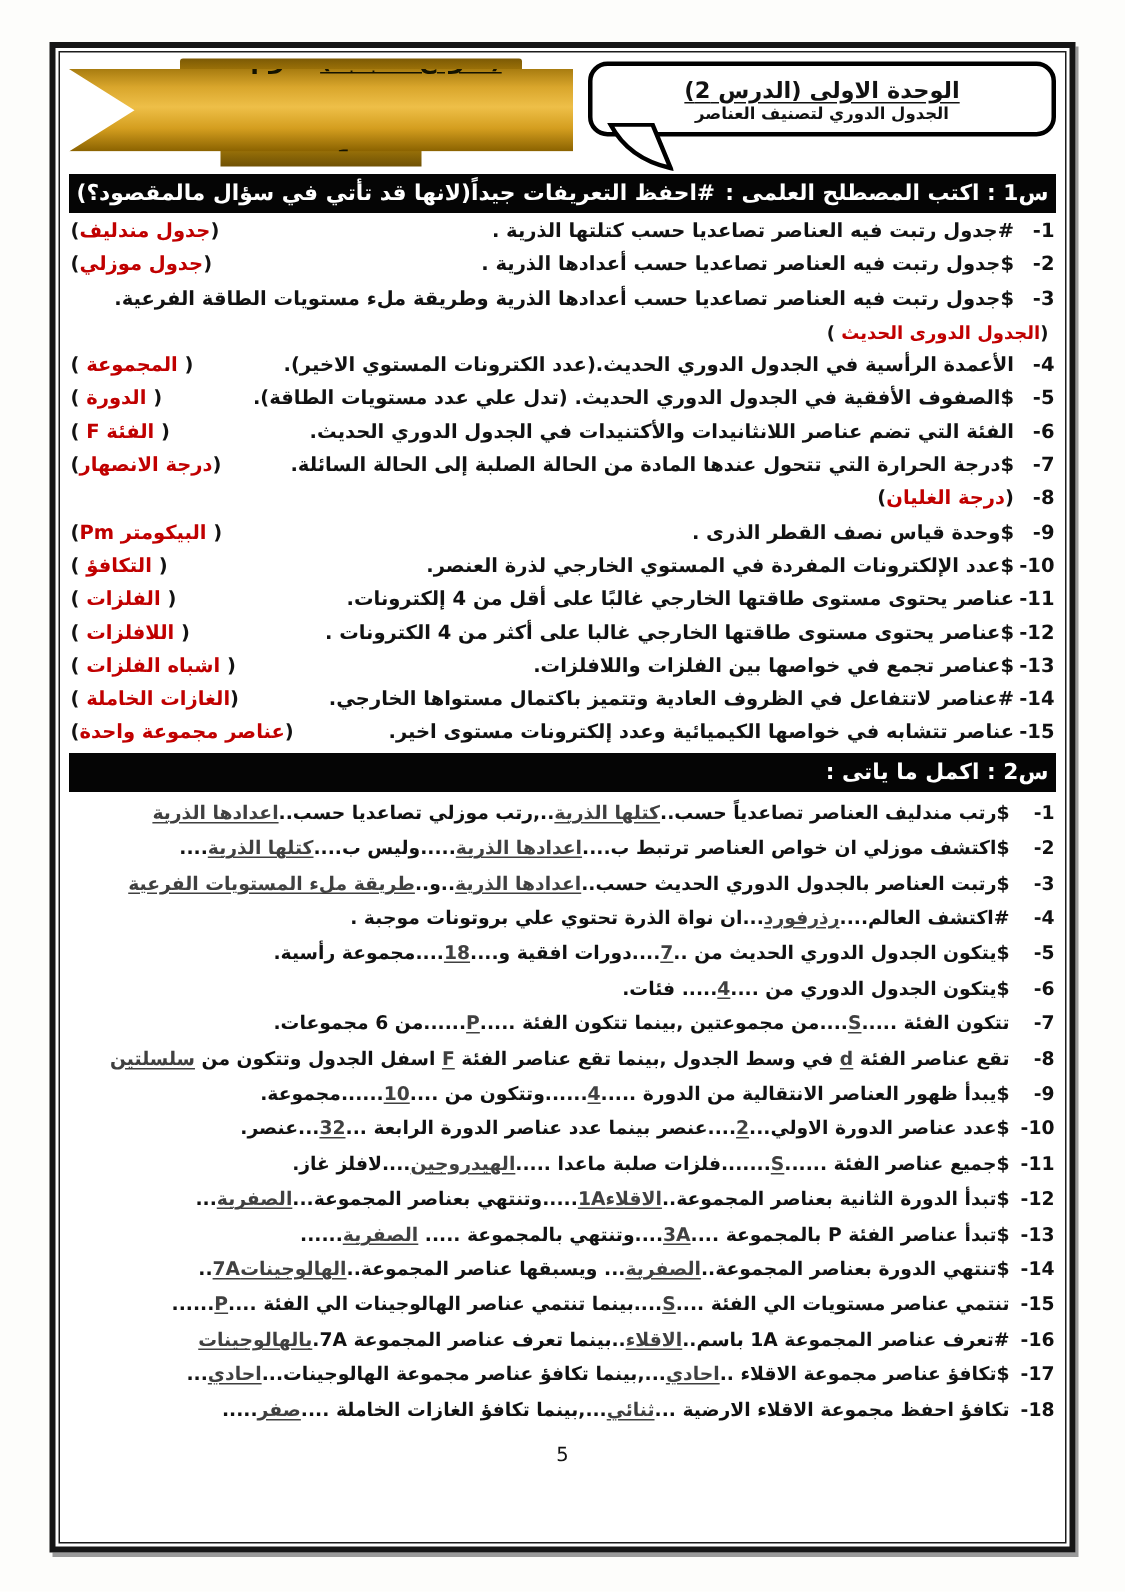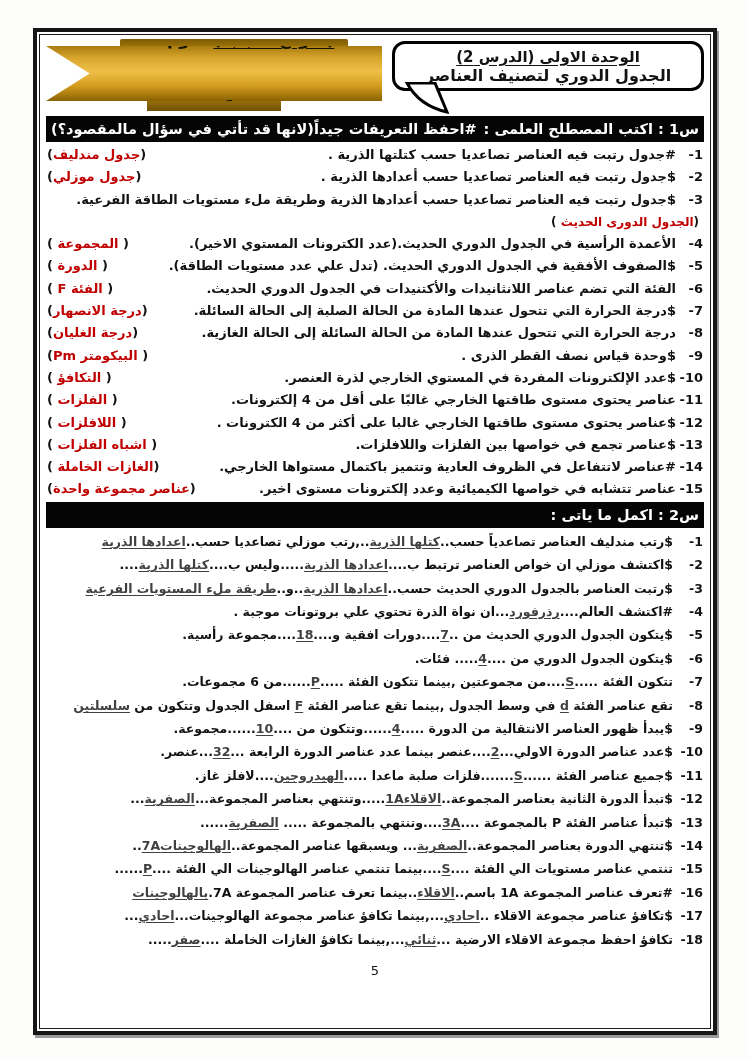--- a/index.html
+++ b/index.html
@@ -9,21 +9,21 @@
   .frame-outer { width:684px; height:1007px; border:4px solid #161616; padding:2px;
     box-shadow:2px 3px 0 #9a9a9a; background:#fff; }
   .frame-inner { width:100%; height:100%; border:1px solid #1c1c1c; padding:3px 6px 0 6px; background:#fff; }
 
   
   .header { display:flex; gap:10px; height:74px; margin:1px 0 3px 0; }
   .bubble { position:relative; flex:0 0 312px; height:50px; margin-top:2px;
     border:3px solid #000; border-radius:13px; background:#fff; z-index:2;
     display:flex; flex-direction:column; justify-content:center; align-items:center; padding:2px 8px; }
   .bubble-l1 { font-size:15px; text-decoration:underline; text-underline-offset:3px; white-space:nowrap; }
-  .bubble-l2 { font-size:16px; white-space:nowrap; }
+  .bubble-l2 { font-size:11px; white-space:nowrap; }
   .bubble-tail { position:absolute; left:6px; bottom:-26px; z-index:1; }
   .ribbon { position:relative; flex:1 1 auto; height:74px; }
   .ribbon-back-top { position:absolute; top:0; right:10%; left:22%; height:14px;
     background:linear-gradient(#7c5a05,#b8860b); border-radius:2px; }
   .ribbon-back-bot { position:absolute; bottom:2px; right:30%; left:30%; height:14px;
     background:linear-gradient(#a57a0a,#6f5104); }
   .ribbon-band { position:absolute; top:7px; bottom:12px; left:0; right:0;
     background:linear-gradient(180deg,#a87c10 0%,#d9a62c 22%,#eebf48 46%,#d49e1f 72%,#8a6200 100%);
     clip-path:polygon(0% 0%,100% 0%,100% 100%,0% 100%,13% 50%);
     display:flex; flex-direction:column; justify-content:center; align-items:center; padding-left:6%;gap:48px; }
@@ -118,21 +118,20 @@
             <span class="q-text">الفئة التي تضم عناصر اللانثانيدات والأكتنيدات في الجدول الدوري الحديث.</span>
             <span class="q-ans"><span class="paren">(</span><span class="ans-word"> الفئة F </span><span class="paren">)</span></span>
           </div>
           <div class="q-row">
             <span class="q-num">7-</span>
             <span class="q-text">$درجة الحرارة التي تتحول عندها المادة من الحالة الصلبة إلى الحالة السائلة.</span>
             <span class="q-ans"><span class="paren">(</span><span class="ans-word">درجة الانصهار</span><span class="paren">)</span></span>
           </div>
           <div class="q-row">
             <span class="q-num">8-</span>
-            <span class="q-text">درجة الحرارة التي تتحول عندها المادة من الحالة السائلة إلى الحالة الغازية.</span>
             <span class="q-ans"><span class="paren">(</span><span class="ans-word">درجة الغليان</span><span class="paren">)</span></span>
           </div>
           <div class="q-row">
             <span class="q-num">9-</span>
             <span class="q-text">$وحدة قياس نصف القطر الذرى .</span>
             <span class="q-ans"><span class="paren">(</span><span class="ans-word"> البيكومتر Pm</span><span class="paren">)</span></span>
           </div>
           <div class="q-row">
             <span class="q-num">10-</span>
             <span class="q-text">$عدد الإلكترونات المفردة في المستوي الخارجي لذرة العنصر.</span>

